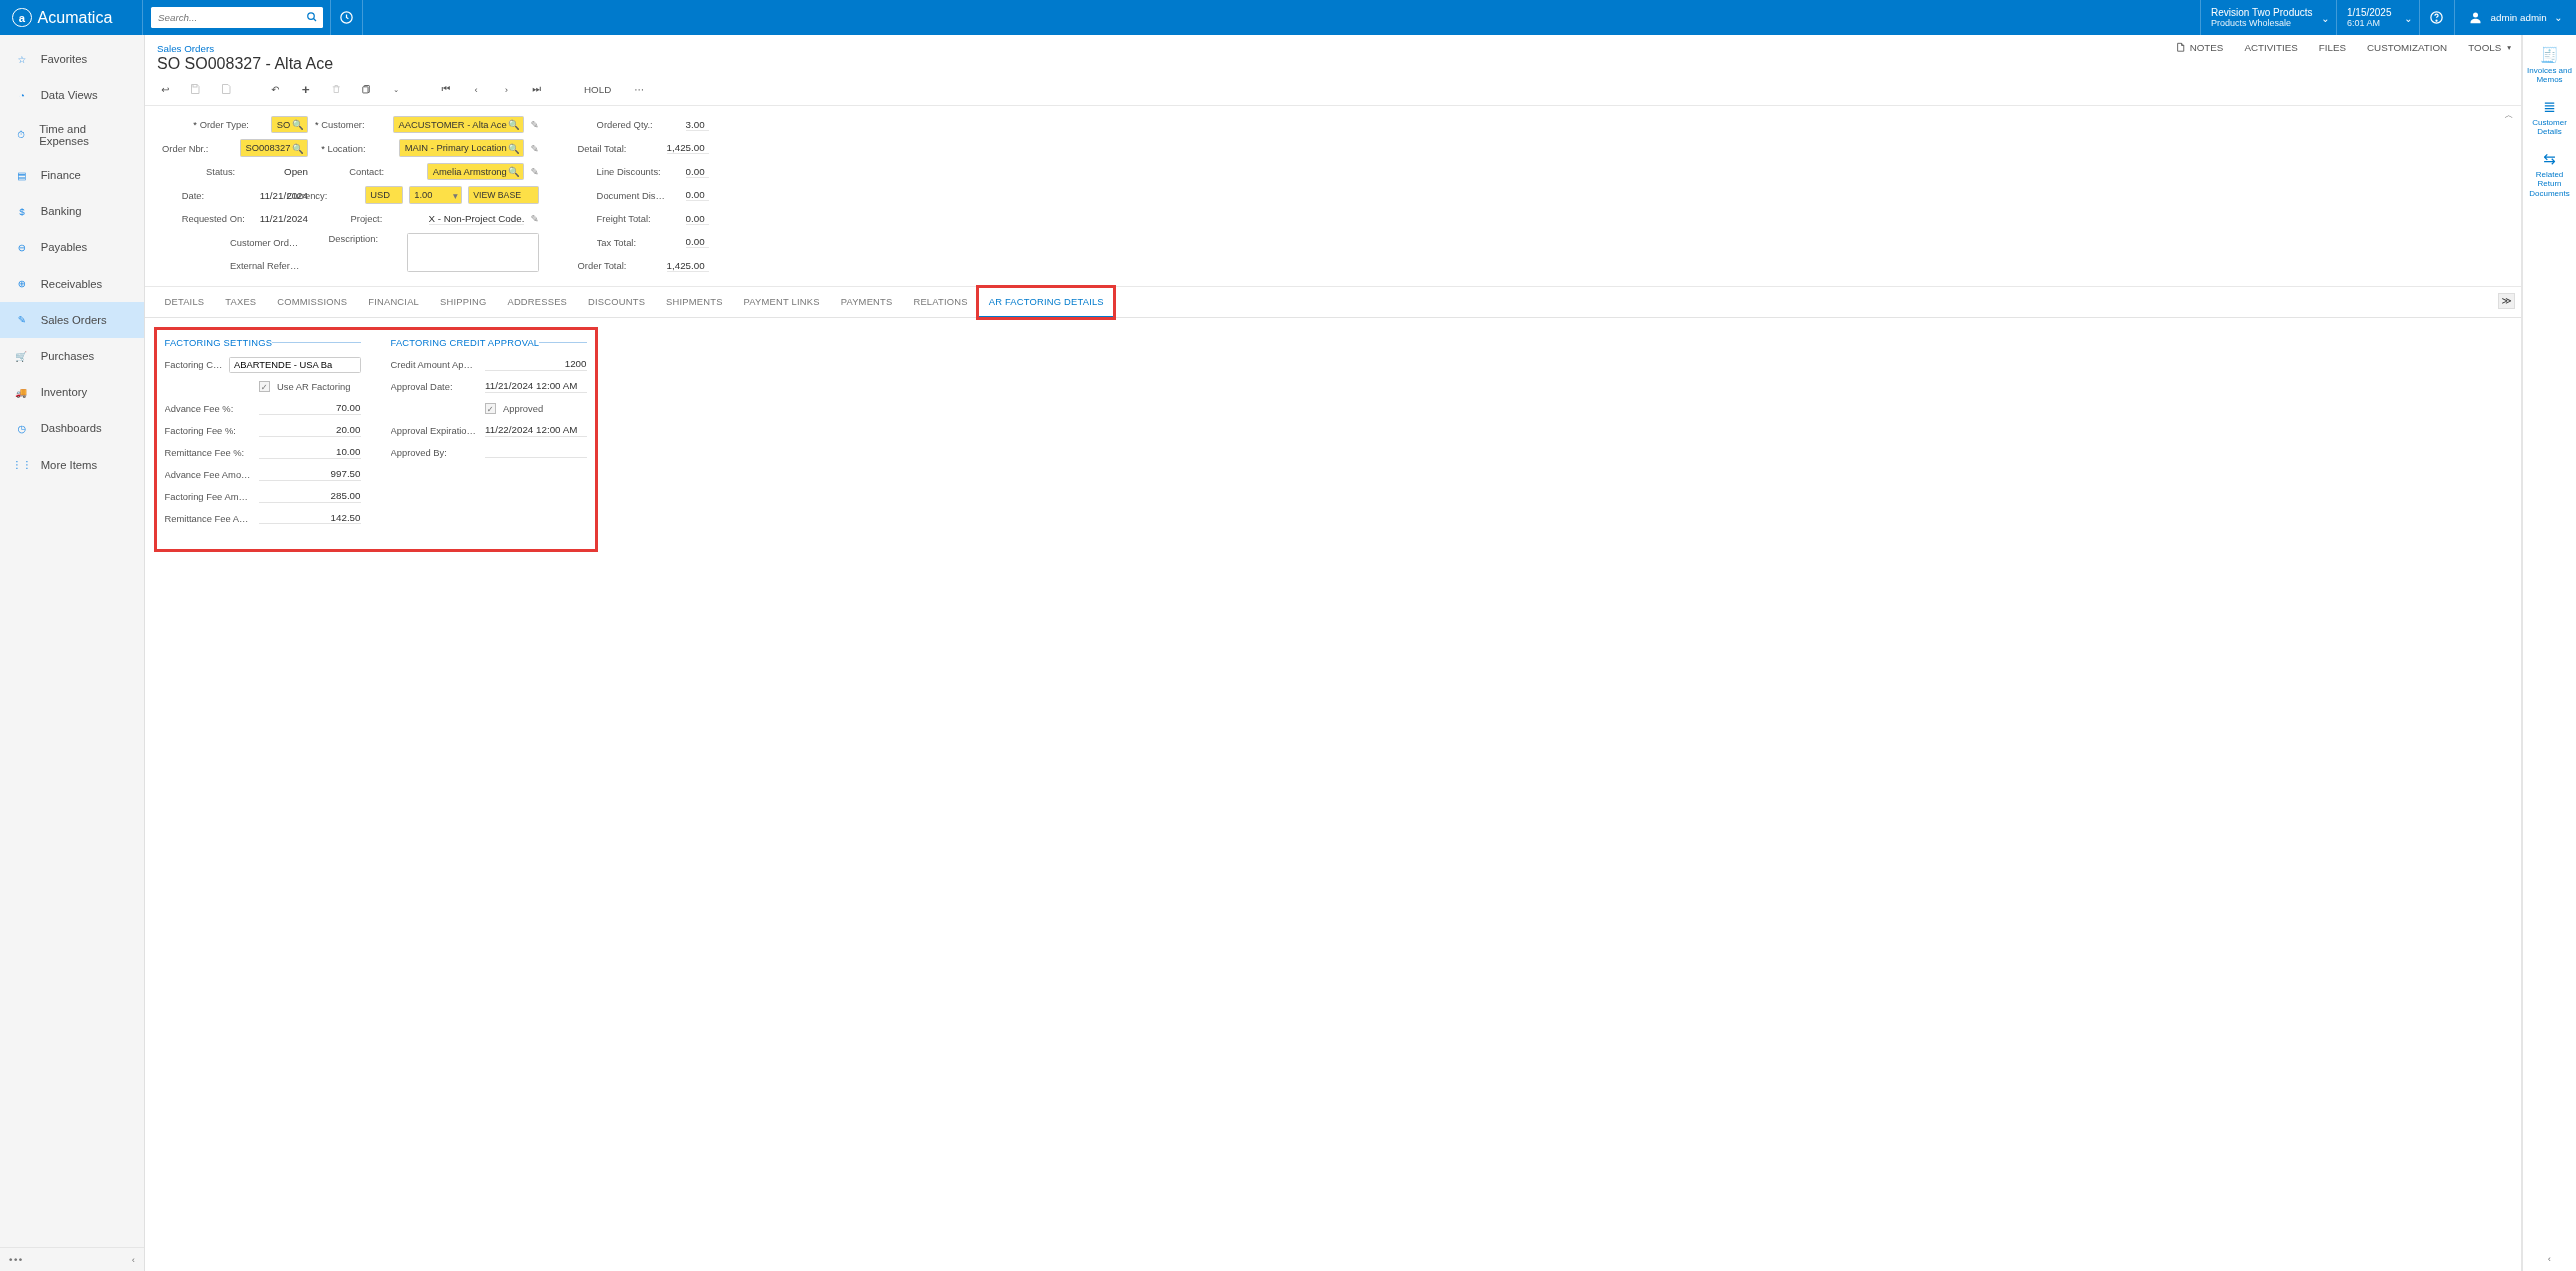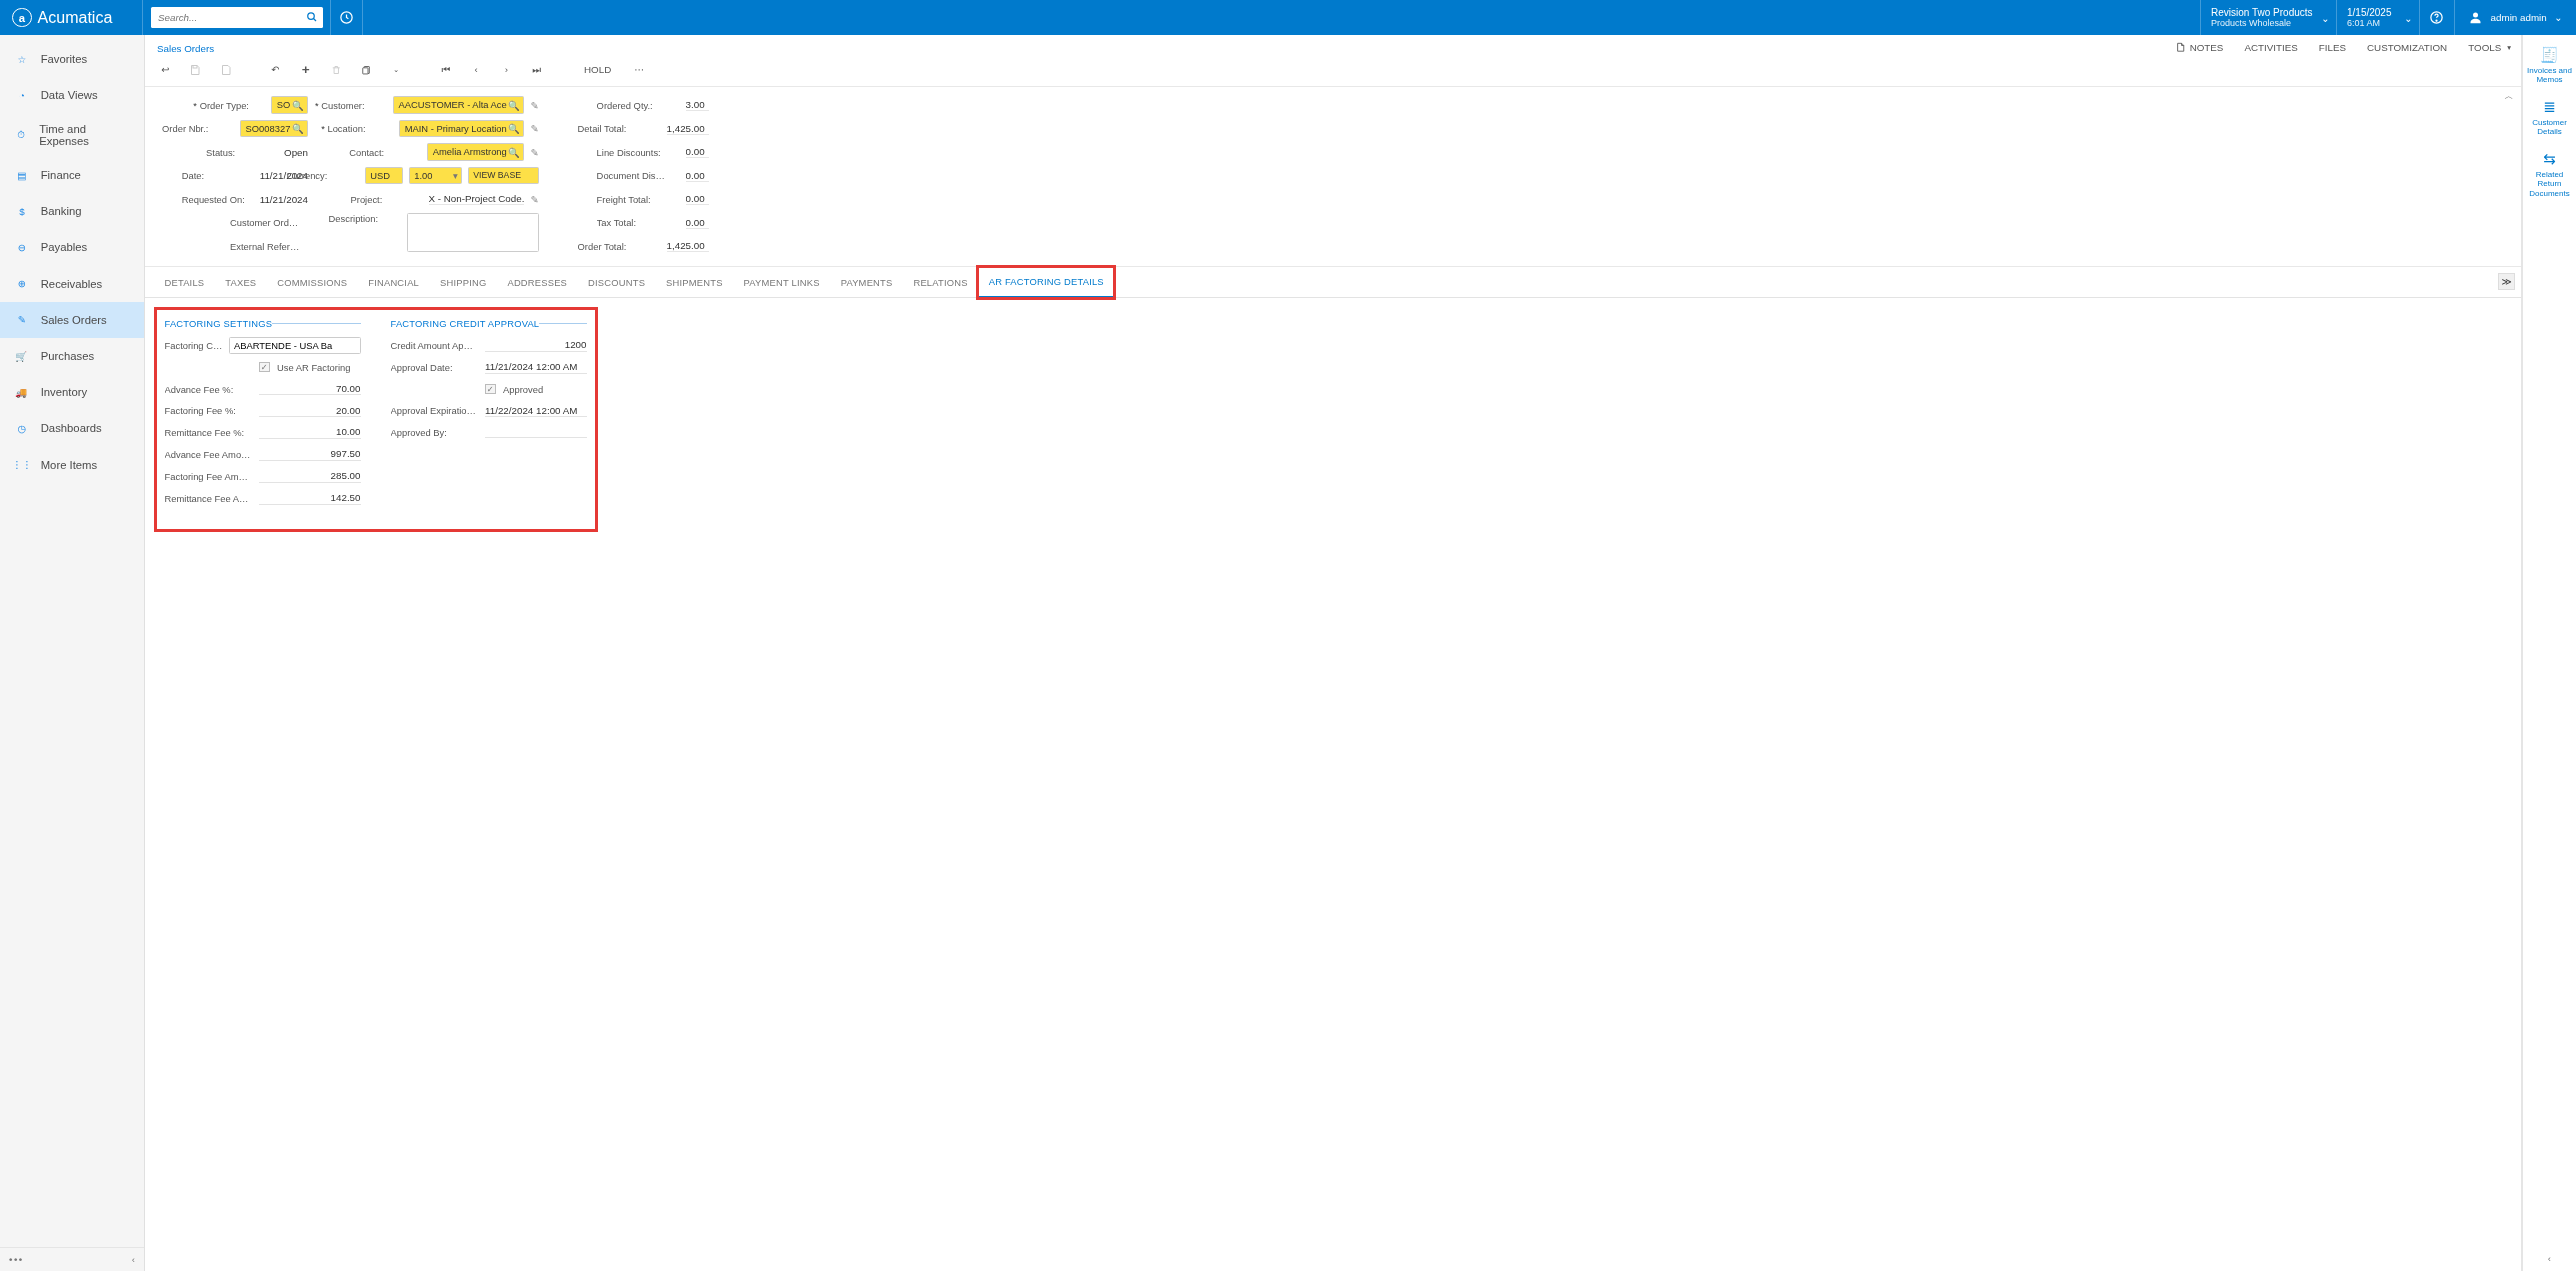--- a/index.html
+++ b/index.html
@@ -297,20 +297,21 @@
       <div class="footer">
         <span class="dots3">•••</span>
         <span style="color:#777">‹</span>
       </div>
     </div>
 
     <div class="main">
       <div class="content">
         <div class="content-header">
           <div class="breadcrumb">Sales Orders</div>
+          <div class="title">SO SO008327 - Alta Ace</div>
         </div>
         <div class="header-right">
           <div class="hr-item">
             <svg width="10.5" height="10.5" viewBox="0 0 24 24" fill="none" stroke="#555" stroke-width="2">
                 <path d="M6 3h9l5 5v13H6z"></path>
                 <path d="M15 3v5h5"></path>
               </svg>
             <span>NOTES</span>
           </div>
           <div class="hr-item">

